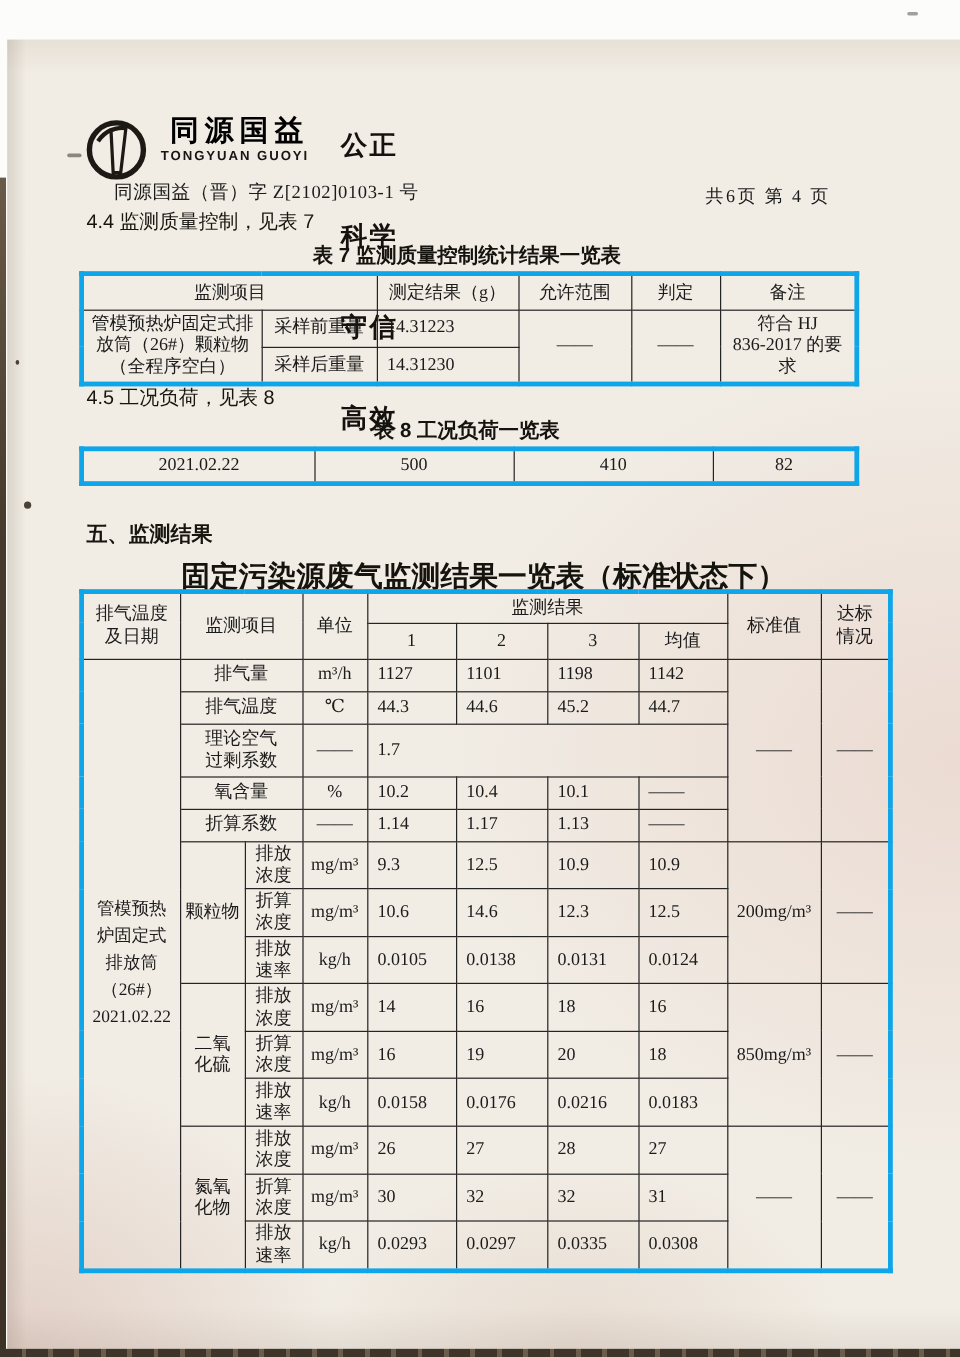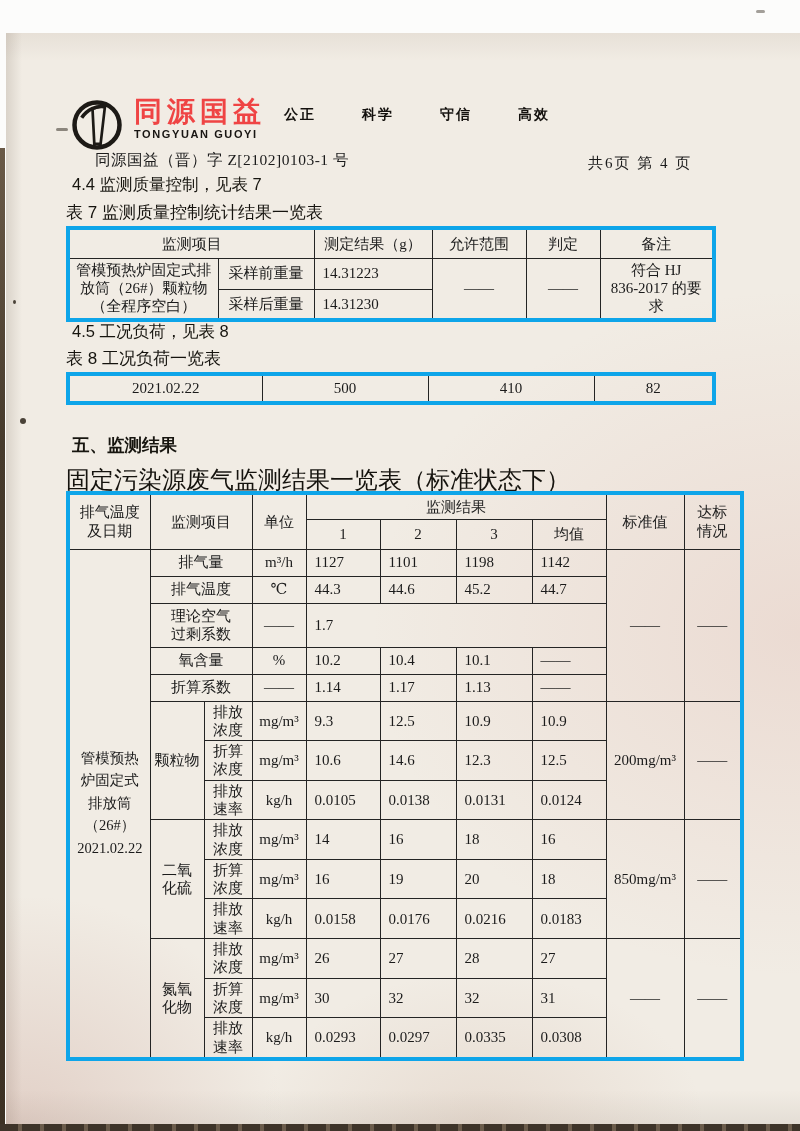--- a/index.html
+++ b/index.html
@@ -16,35 +16,35 @@
       linear-gradient(180deg, rgba(140,120,100,0.10) 0, rgba(140,120,100,0) 28px),
       #f1ece4;}
   .edge-left{position:absolute;left:0;top:148px;bottom:0;width:5px;
       background:linear-gradient(180deg,#6a5a48 0%,#463a2c 30%,#3c3124 100%);}
   .edge-bottom{position:absolute;left:0;bottom:0;height:7px;right:0;
       background:repeating-linear-gradient(90deg,#3e3429 0 18px,#6b5c4b 18px 22px);}
   .speck{position:absolute;background:#4a4238;border-radius:50%;}
 
   .brand{left:70px;top:97px;display:flex;align-items:flex-start;gap:10px;}
   .brand-cn{font-family:"Liberation Sans","DejaVu Sans",sans-serif;font-weight:bold;
-            font-size:28px;letter-spacing:5px;line-height:1.05;color:#ef4444;}
+            font-size:24px;letter-spacing:5px;line-height:1.05;color:#000000;text-align:right;}
   .brand-en{font-family:"Liberation Sans","DejaVu Sans",sans-serif;font-weight:bold;
             font-size:11px;letter-spacing:1.6px;margin-top:2px;color:#181512;}
   .slogans{left:284px;top:106px;display:flex;gap:46px;
            font-family:"Liberation Sans","DejaVu Sans",sans-serif;
-           font-weight:bold;font-size:14px;letter-spacing:2px;color:#14110e;}
+           font-weight:bold;font-size:22px;letter-spacing:2px;color:#14110e;flex-direction:column;}
   .docnum{left:95px;top:150px;font-size:15.5px;letter-spacing:0.5px;}
   .pageinfo{left:588px;top:154px;font-size:15px;letter-spacing:2px;}
 
   .sec{font-family:"Liberation Sans","DejaVu Sans",sans-serif;font-size:16.5px;color:#17150f;}
   .s44{left:72px;top:174px;}
   .s45{left:72px;top:321px;}
   .s5{left:72px;top:433px;font-size:17.5px;font-weight:bold;}
-  .ttitle{font-family:"Liberation Sans","DejaVu Sans",sans-serif;font-weight:normal;
-          text-align:left;color:#15130e;}
+  .ttitle{font-family:"Liberation Sans","DejaVu Sans",sans-serif;font-weight:bold;
+          text-align:center;color:#15130e;}
   .t7t{left:66px;top:201px;width:646px;font-size:17px;}
   .t8t{left:66px;top:347px;width:646px;font-size:17px;}
   .mtt{left:66px;top:464px;width:674px;font-size:24px;}
 
   table{border-collapse:collapse;table-layout:fixed;background:transparent;}
   #t7,#t8,#mt{border:4px solid #0ea5e9;}
   td,th{border:1.6px solid #242424;font-weight:normal;font-size:15px;
         line-height:1.22;padding:1px 3px;vertical-align:middle;
         white-space:pre-line;overflow:hidden;}
   .c{text-align:center;}

